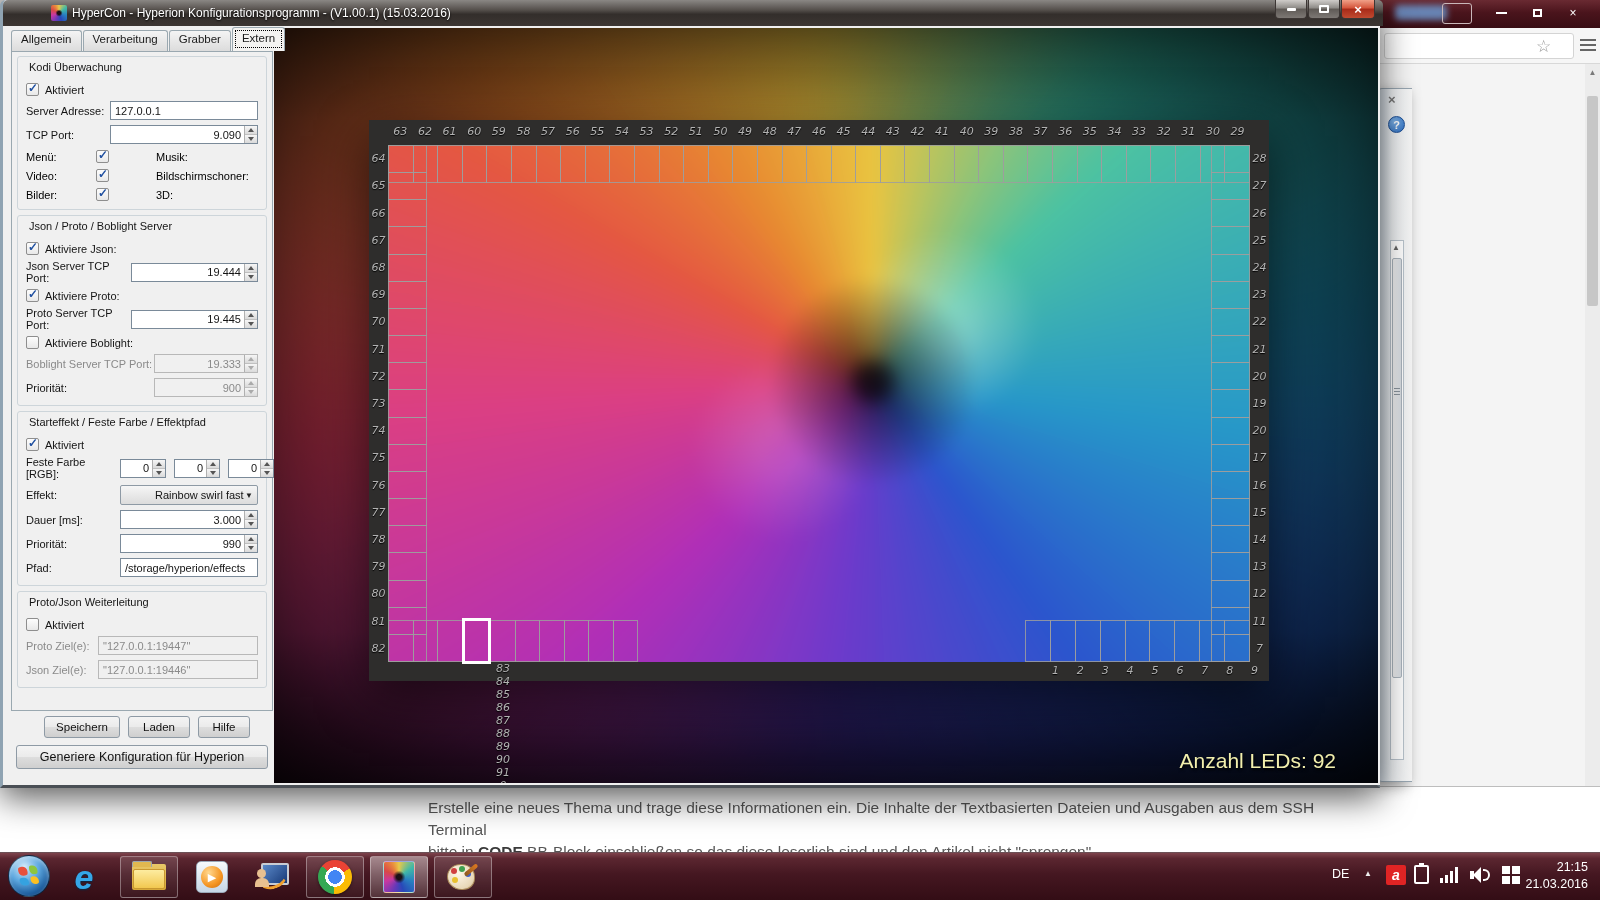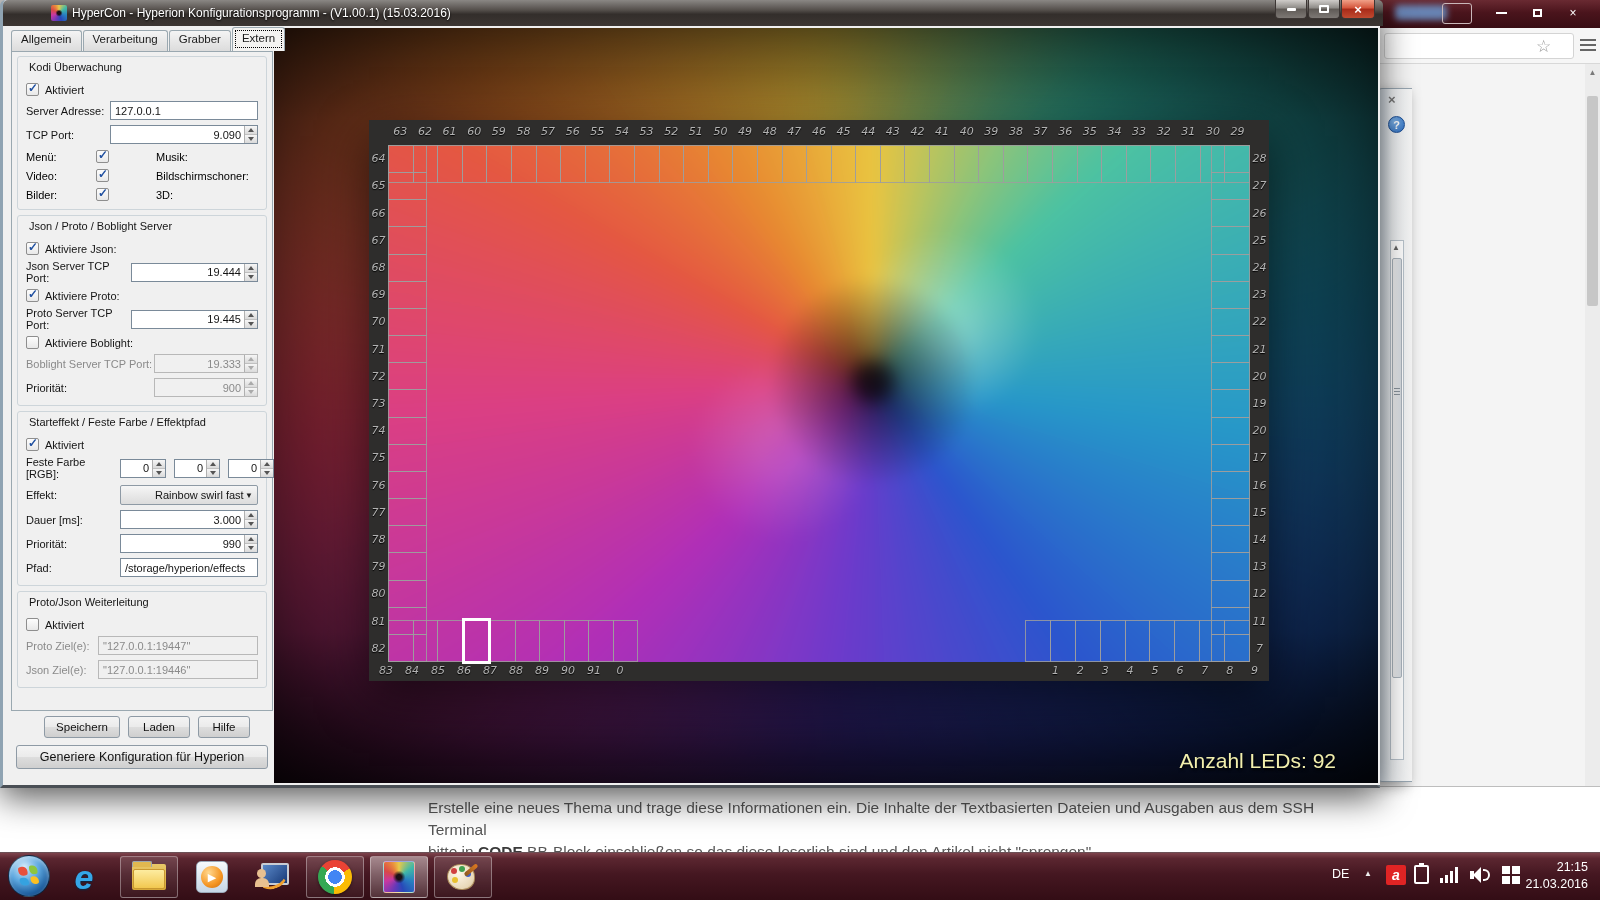--- a/index.html
+++ b/index.html
@@ -109,21 +109,21 @@
       radial-gradient(circle at 56% 46%, rgba(15,8,16,.95) 0 2%, rgba(15,8,16,.55) 5%, rgba(20,10,20,0) 18%),
       radial-gradient(circle at 64% 36%, rgba(255,255,255,.30) 0 3%, rgba(255,255,255,0) 14%),
       radial-gradient(circle at 46% 58%, rgba(255,255,255,.16) 0 4%, rgba(255,255,255,0) 16%),
       conic-gradient(from 0deg at 56% 46%, #e6c44c, #54c0a2 13%, #2f96c2 27%, #2f55c2 40%, #6a3cc0 52%, #a832ae 63%, #d04280 74%, #da5a46 83%, #e08a3a 91%, #e6c44c);
     filter:blur(7px) saturate(1.1); }
   .nums { position:absolute; display:flex; font-size:11px; color:#b2b2b2; text-shadow:0 1px 1px #000; font-family:"DejaVu Sans", sans-serif; }
   .nums span { flex:1; display:flex; align-items:center; justify-content:center; }
   #nums-top { left:19px; top:3px; width:862px; height:17px; }
   #nums-left { left:1px; top:25px; width:17px; height:517px; flex-direction:column; }
   #nums-right { right:1px; top:25px; width:17px; height:517px; flex-direction:column; }
-  #nums-bl { left:4px; top:542px; width:260px; height:17px; }
+  #nums-bl { left:4px; top:542px; width:260px; height:17px;flex-direction:column; }
   #nums-br { right:2px; top:542px; width:224px; height:17px; }
   .cells { position:absolute; display:flex; }
   .led-cell { flex:1; border:1px solid rgba(158,158,158,.85); }
   #cells-top { left:19px; top:25px; width:862px; height:38px; }
   #cells-top .led-cell + .led-cell { margin-left:-1px; }
   #cells-left { left:19px; top:25px; width:39px; height:517px; flex-direction:column; }
   #cells-left .led-cell + .led-cell { margin-top:-1px; }
   #cells-right { right:19px; top:25px; width:39px; height:517px; flex-direction:column; }
   #cells-right .led-cell + .led-cell { margin-top:-1px; }
   #cells-bl { left:19px; top:500px; width:250px; height:42px; }

